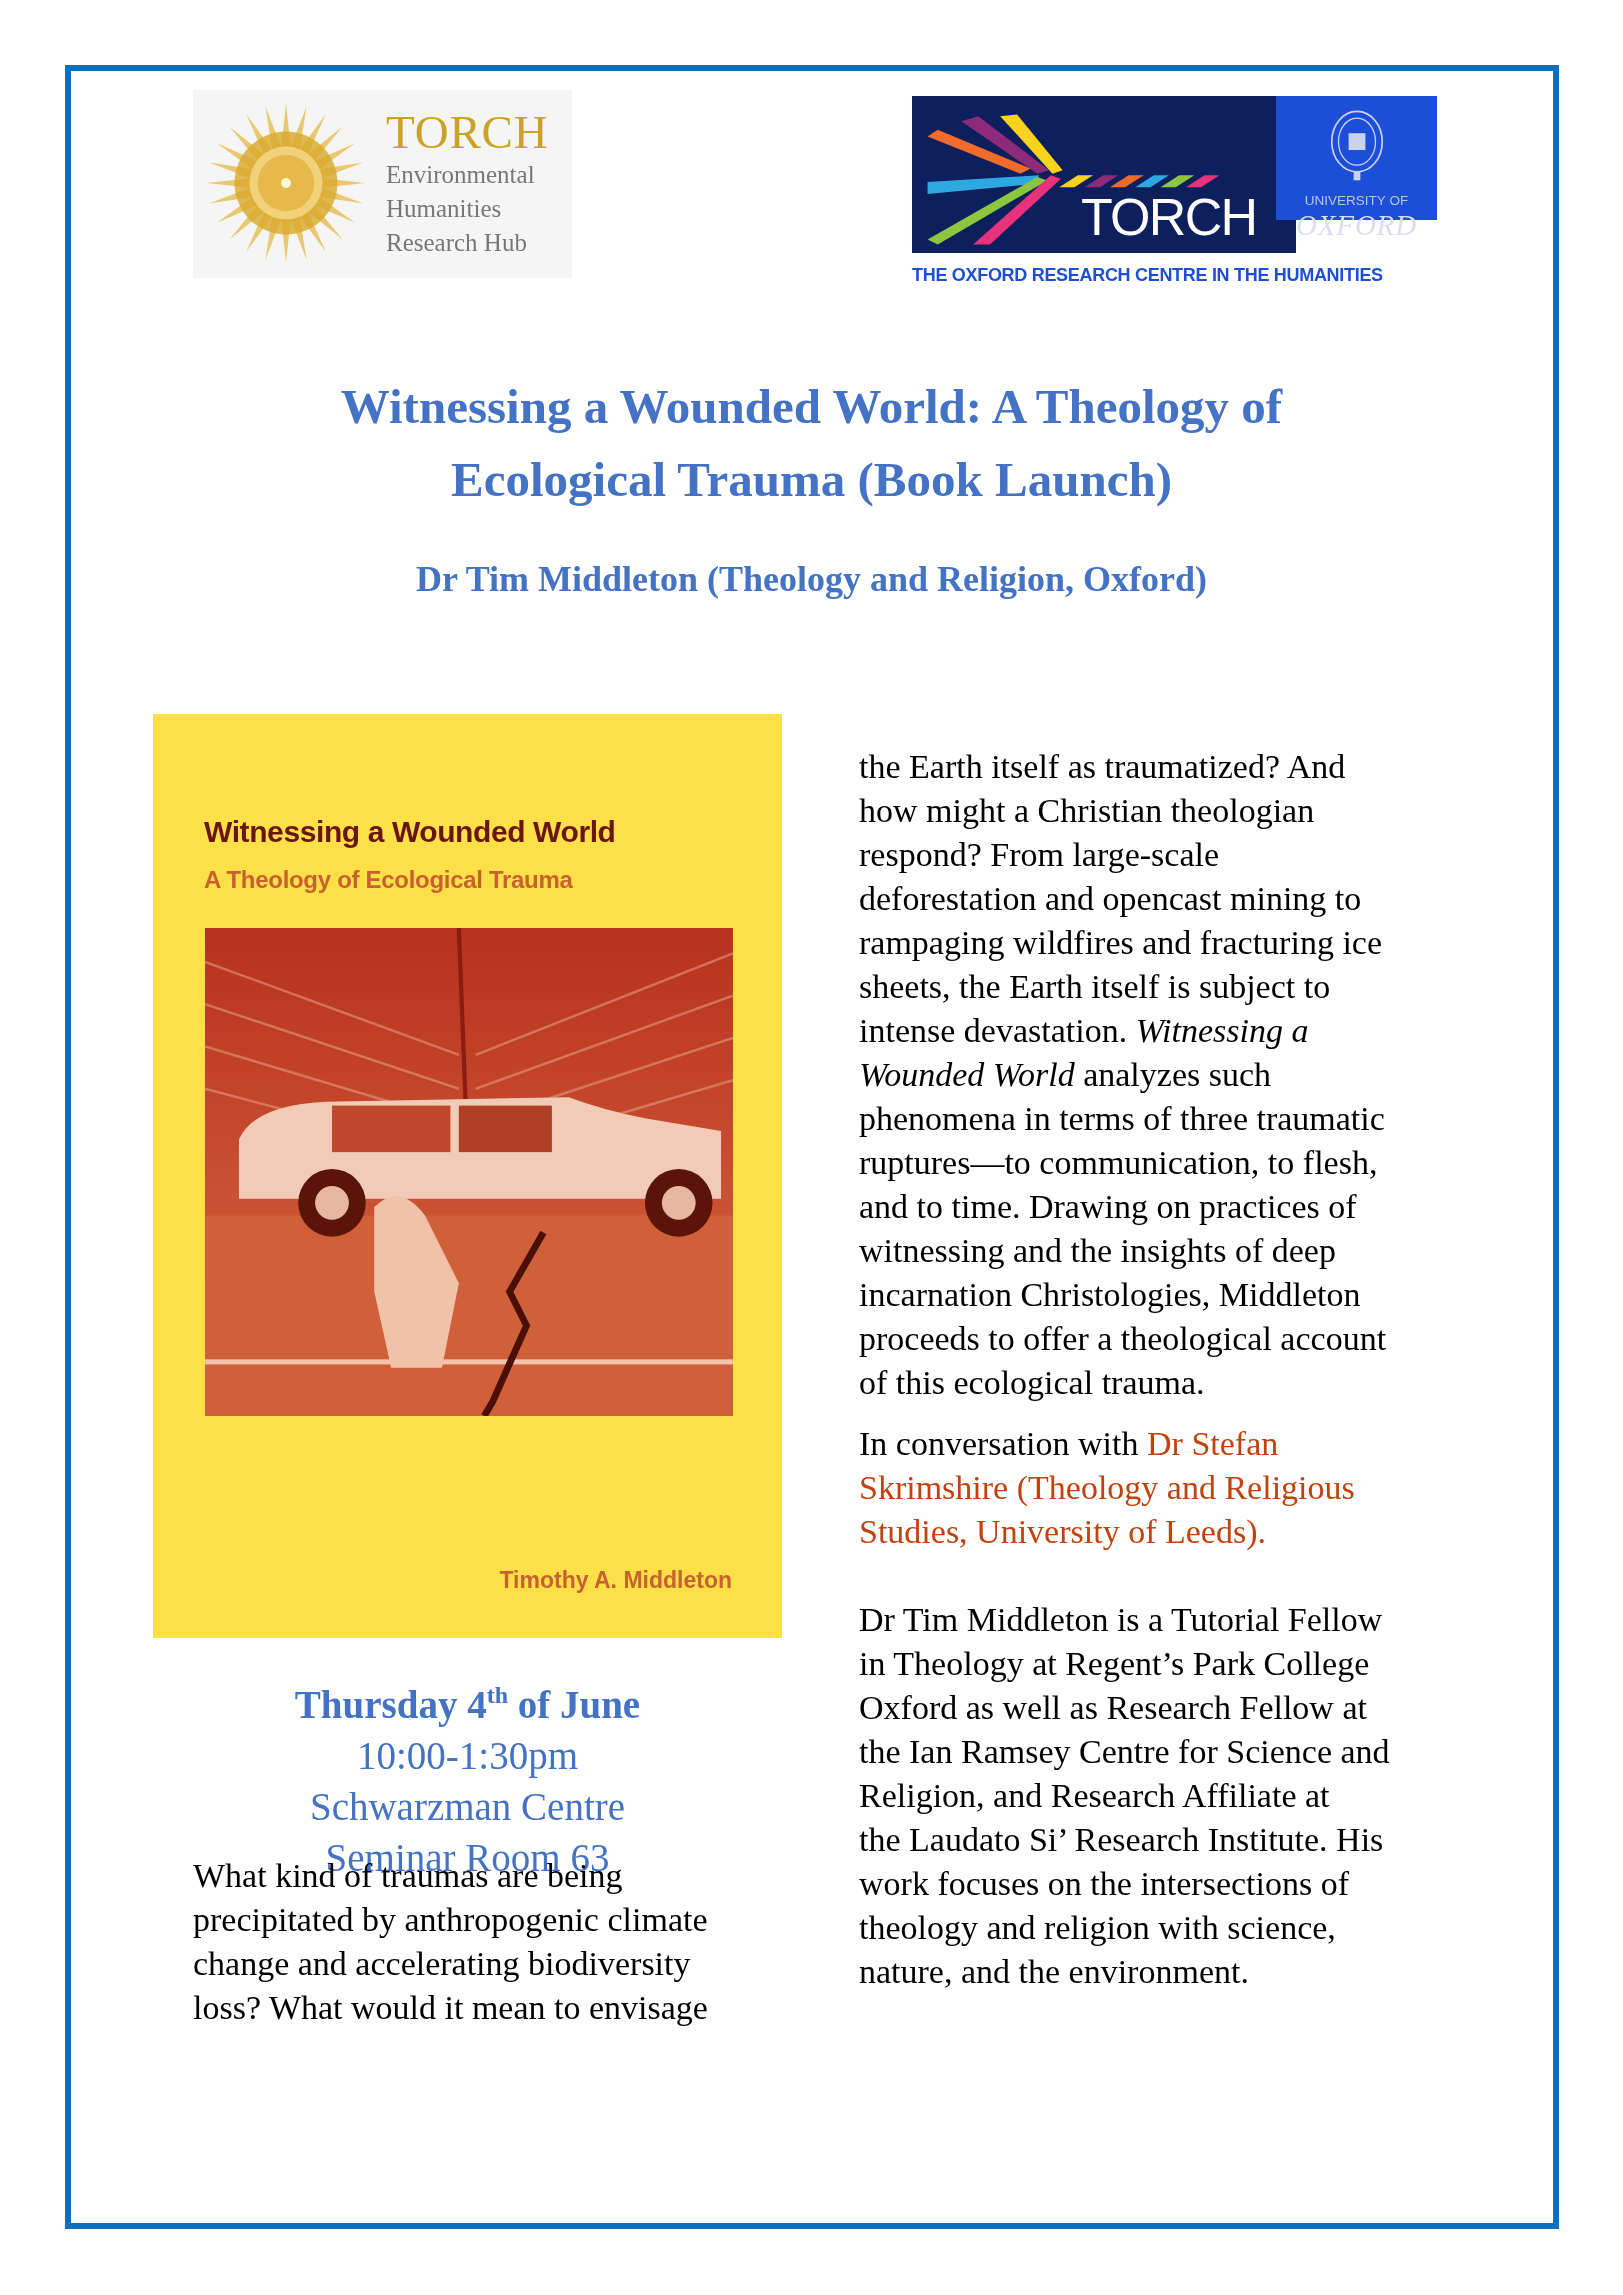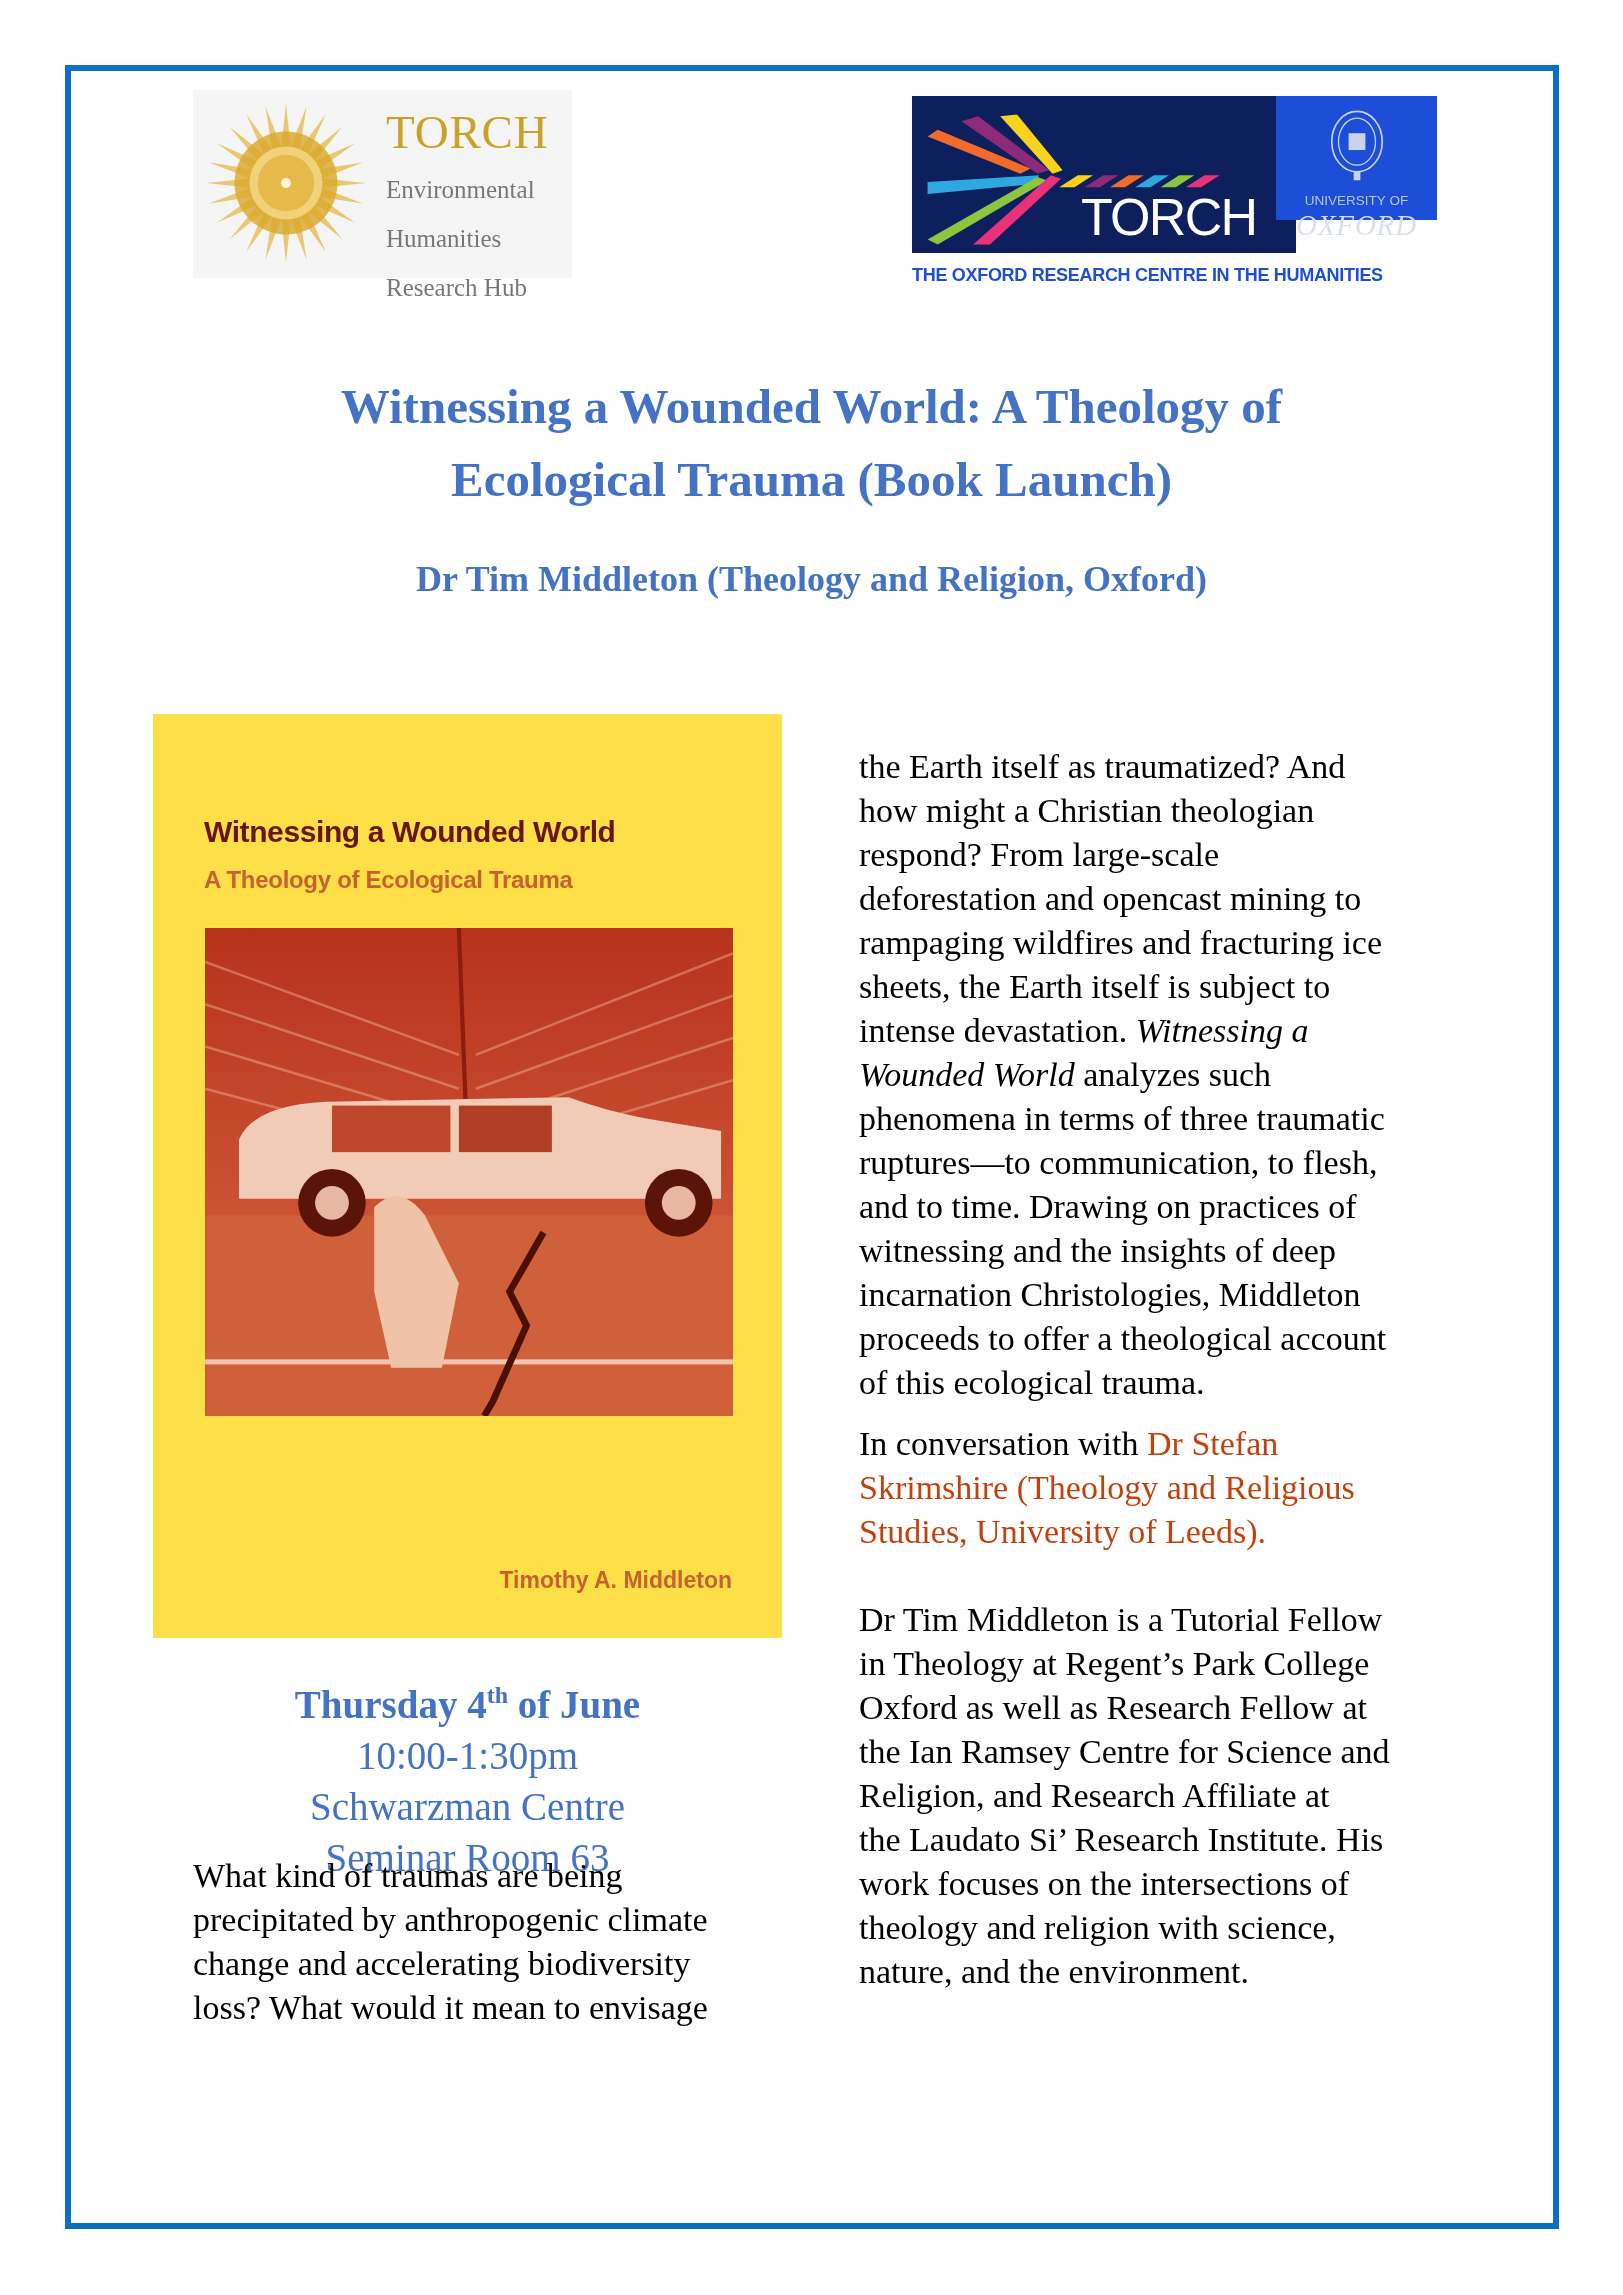--- a/index.html
+++ b/index.html
@@ -4,21 +4,21 @@
 <style>
   html, body { margin: 0; padding: 0; background: #ffffff; }
   body { width: 1624px; height: 2295px; position: relative; overflow: hidden; font-family: "Liberation Serif", serif; }
   .frame { position: absolute; left: 65px; top: 65px; width: 1494px; height: 2164px; border: 6px solid #0d6fc0; box-sizing: border-box; }
 
   
   .logo-env { position: absolute; left: 193px; top: 90px; width: 379px; height: 188px; background: #f5f5f5; }
   .sun { position: absolute; left: 10px; top: 10px; width: 166px; height: 166px; }
   .env-text { position: absolute; left: 193px; top: 17px; }
   .env-title { color: #c9a227; font-size: 47px; line-height: 51px; letter-spacing: 0.8px; }
-  .env-line { color: #777; font-size: 25px; line-height: 34px; margin-top: 15px; }
+  .env-line { color: #777; font-size: 25px; line-height: 34px; }
 
   .logo-torch { position: absolute; left: 912px; top: 96px; width: 384px; height: 157px; background: #0d1f5c; overflow: hidden; }
   .torch-word { position: absolute; left: 169px; top: 91px; color: #fff; font-family: "Liberation Sans", sans-serif; font-size: 52px; letter-spacing: -1.7px; }
   .logo-oxford { position: absolute; left: 1276px; top: 96px; width: 161px; height: 124px; background: #1d4ed8; }
   .ox-crest { position: absolute; left: 52px; top: 12px; width: 58px; height: 74px; }
   .ox-uni { position: absolute; left: 0; width: 100%; top: 97px; text-align: center; color: #b8c3e6; font-family: "Liberation Sans", sans-serif; font-size: 13.5px; }
   .ox-oxford { position: absolute; left: 0; width: 100%; top: 113px; text-align: center; color: #d9def0; font-size: 29px; letter-spacing: 0.8px; font-style: italic; }
   .torch-tagline { position: absolute; left: 912px; top: 265px; width: 541px; color: #1d4ed8; font-family: "Liberation Sans", sans-serif; font-weight: bold; font-size: 18px; letter-spacing: -0.3px; white-space: nowrap; }
 
   

